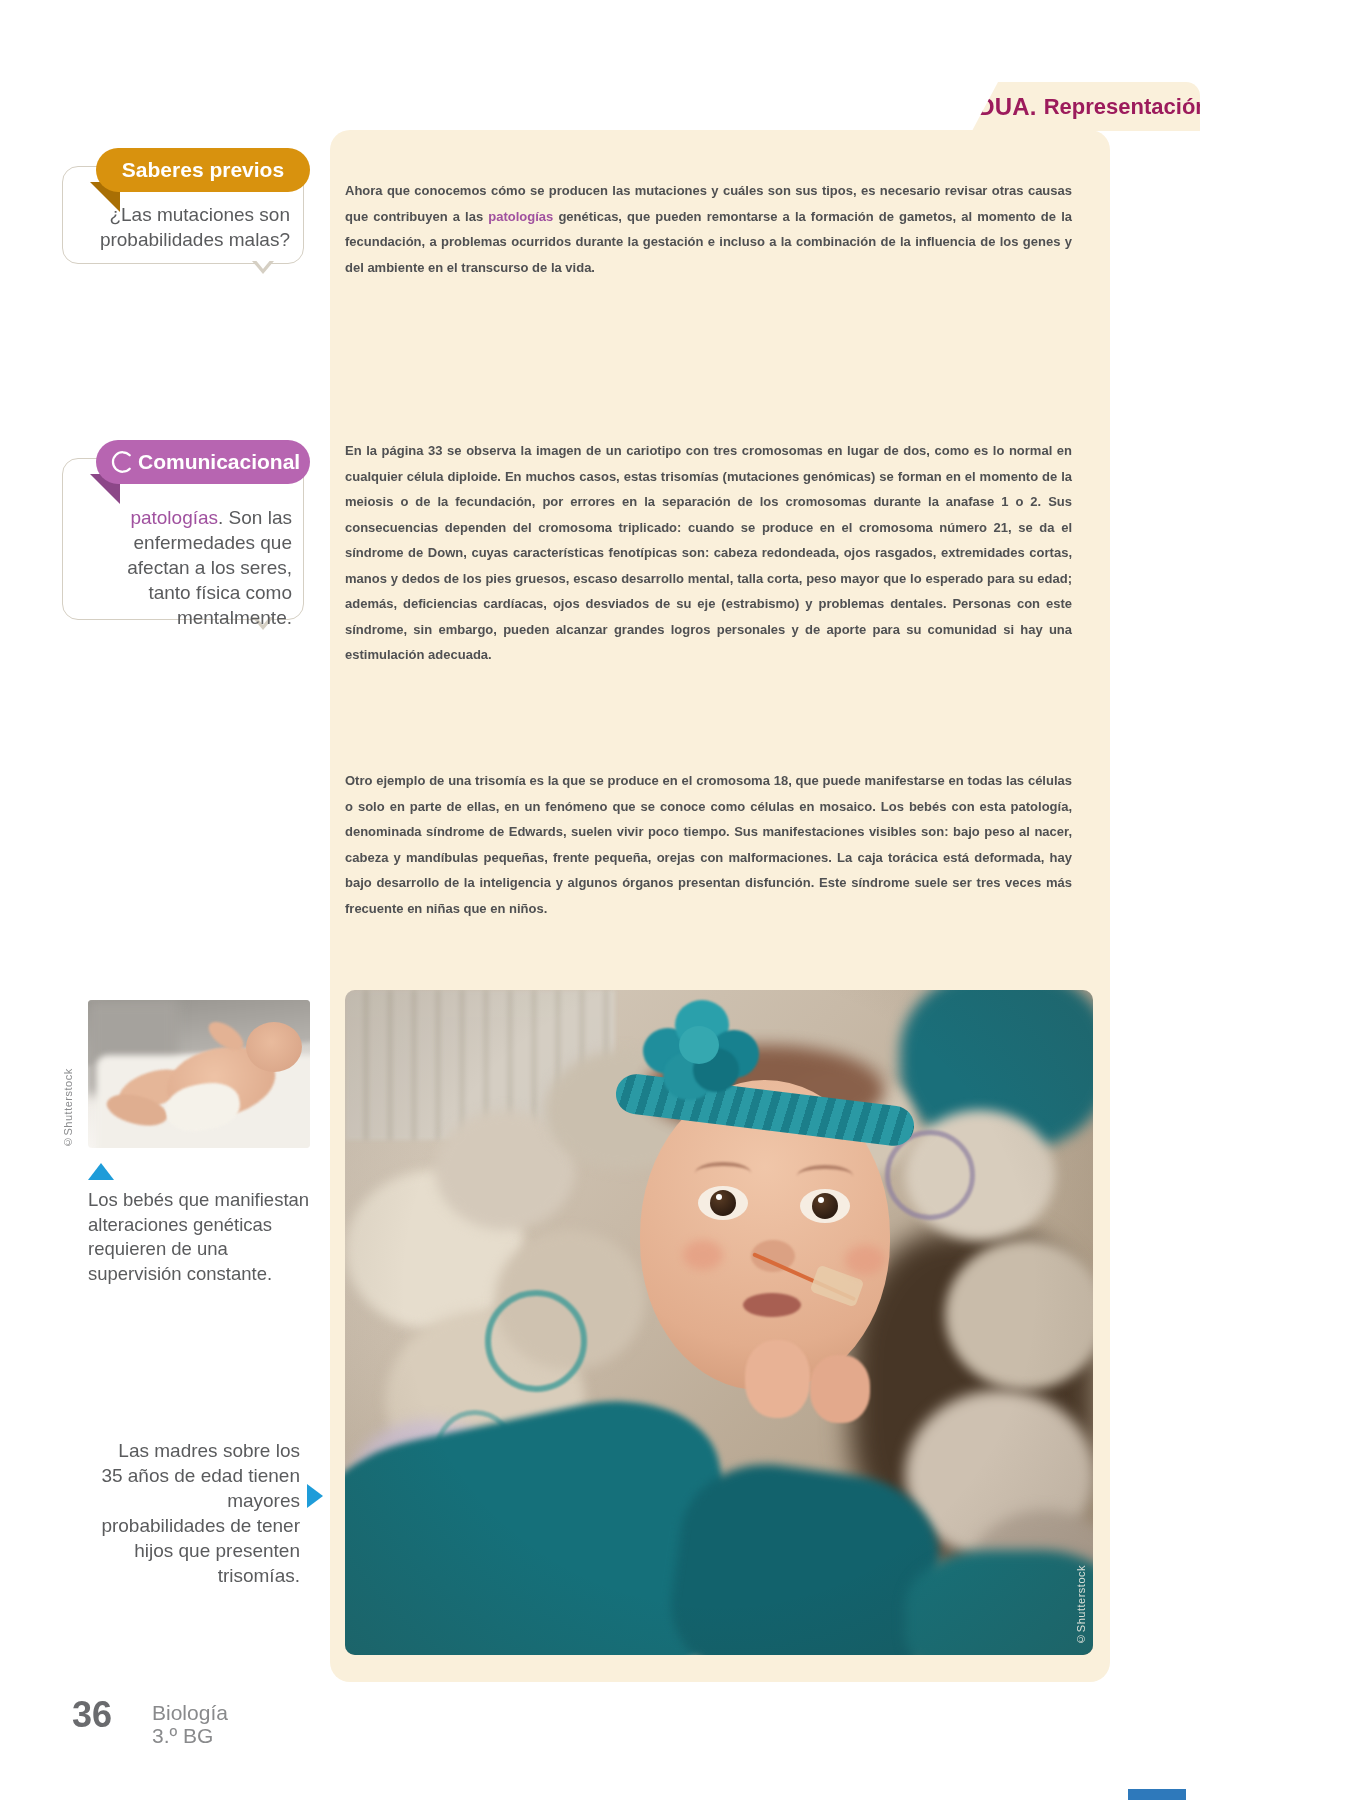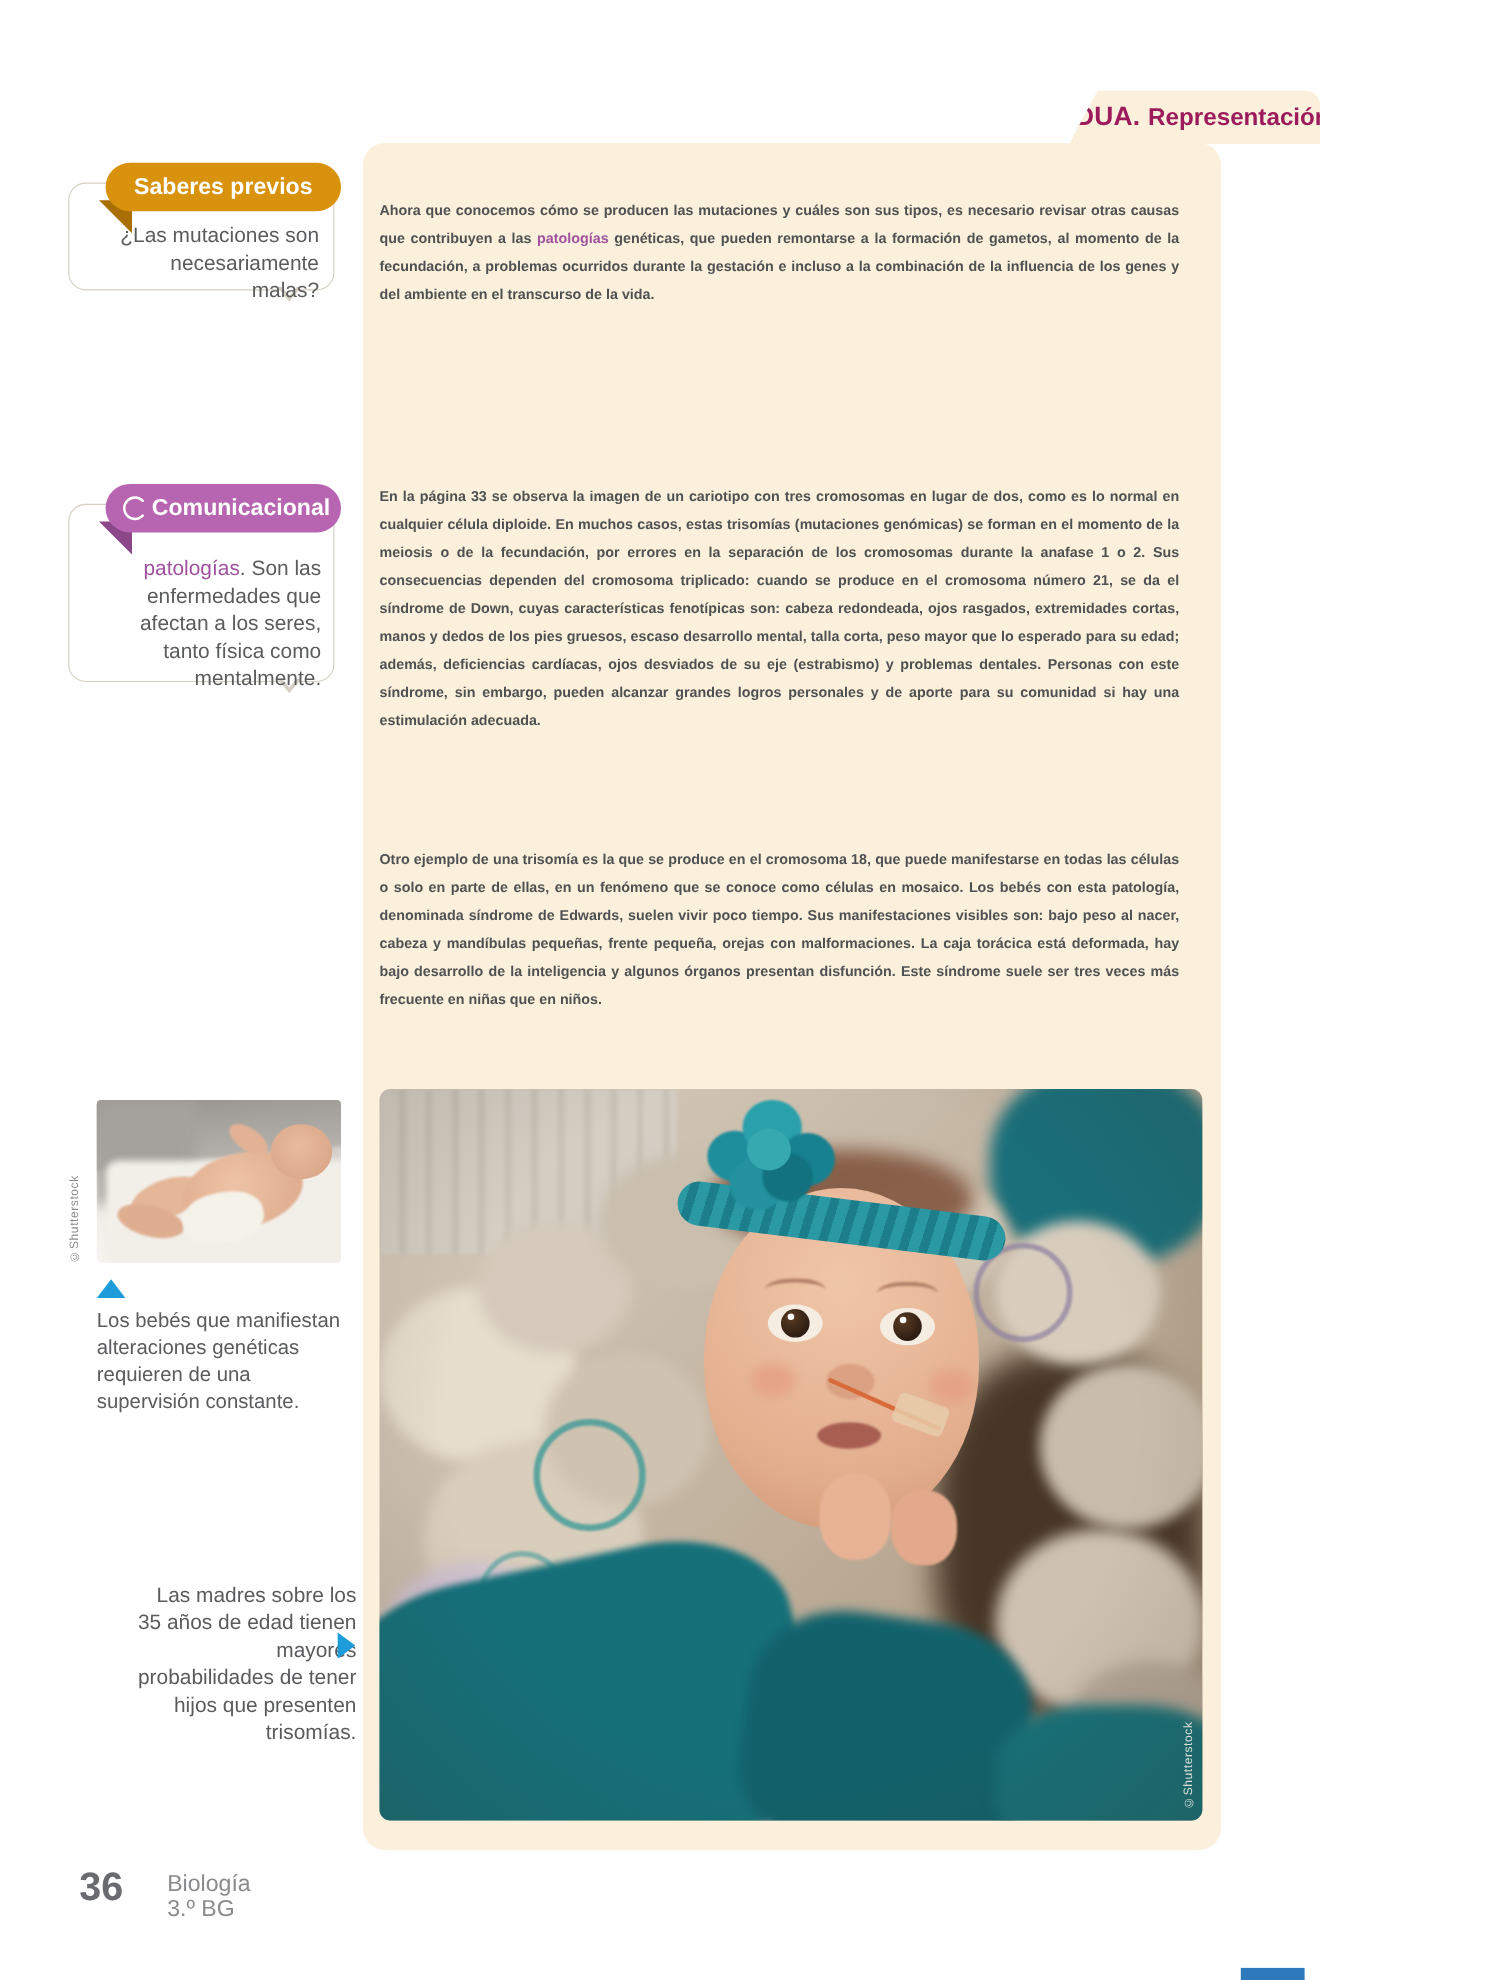--- a/index.html
+++ b/index.html
@@ -134,21 +134,21 @@
   </div>
 
   <div>
     <div class="bubble" style="left:62px;top:166px;width:240px;height:96px;"></div>
     <div class="bubble-tail-outer" style="left:252px;top:261px;"></div>
     <div class="bubble-tail-inner" style="left:254px;top:258px;"></div>
     <div class="fold" style="left:90px;top:182px;border-top:30px solid var(--orange-fold);"></div>
     <div class="badge" style="top:148px;background:var(--orange-badge);">
       <span>Saberes previos</span>
     </div>
-    <div class="side-note right" style="left:90px;top:202px;width:200px;">¿Las mutaciones son necesariamente malas?</div>
+    <div class="side-note right" style="left:90px;top:202px;width:200px;">¿Las mutaciones son probabilidades malas?</div>
   </div>
 
   <div>
     <div class="bubble" style="left:62px;top:458px;width:240px;height:160px;"></div>
     <div class="bubble-tail-outer" style="left:252px;top:617px;"></div>
     <div class="bubble-tail-inner" style="left:254px;top:614px;"></div>
     <div class="fold" style="left:90px;top:474px;border-top:30px solid var(--purple-fold);"></div>
     <div class="badge" style="top:440px;background:var(--purple-badge);justify-content:flex-start;">
       <span style="margin-left:12px;display:flex;align-items:center;">
         <svg width="30" height="30" viewBox="0 0 40 40">
@@ -169,21 +169,21 @@
     <div class="ph" style="left:30px;top:72px;width:70px;height:34px;border-radius:50%;background:#e5b698;transform:rotate(-18deg);filter:blur(1px);"></div>
     <div class="ph" style="left:18px;top:96px;width:62px;height:28px;border-radius:50%;background:#dfae90;transform:rotate(14deg);filter:blur(1px);"></div>
     <div class="ph" style="left:78px;top:48px;width:110px;height:68px;border-radius:50%;background:radial-gradient(circle at 45% 40%,#eec3a6,#dca88a);transform:rotate(-12deg);filter:blur(1px);"></div>
     <div class="ph" style="left:78px;top:84px;width:74px;height:46px;border-radius:45%;background:#f5f2ea;transform:rotate(-10deg);filter:blur(1px);"></div>
     <div class="ph" style="left:158px;top:22px;width:56px;height:50px;border-radius:50%;background:radial-gradient(circle at 45% 40%,#e9bb9d,#d6a184);"></div>
     <div class="ph" style="left:118px;top:26px;width:40px;height:20px;border-radius:50%;background:#e3b294;transform:rotate(35deg);filter:blur(1px);"></div>
   </div>
   <div class="tri-up" style="left:88px;top:1163px;"></div>
   <div class="side-note" style="left:88px;top:1188px;width:228px;font-size:18.5px;line-height:24.5px;">Los bebés que manifiestan alteraciones genéticas requieren de una supervisión constante.</div>
 
-  <div class="side-note right" style="left:100px;top:1438px;width:200px;margin-left:24px;">Las madres sobre los 35 años de edad tienen mayores probabilidades de tener hijos que presenten trisomías.</div>
+  <div class="side-note right" style="left:100px;top:1438px;width:200px;">Las madres sobre los 35 años de edad tienen mayores probabilidades de tener hijos que presenten trisomías.</div>
   <div class="tri-right" style="left:307px;top:1484px;"></div>
 
   <div class="page-num">36</div>
   <div class="footer-meta">
     <div>Biología</div>
     <div>3.º BG</div>
   </div>
   <div class="edge-marker"></div>
 
 </div>

